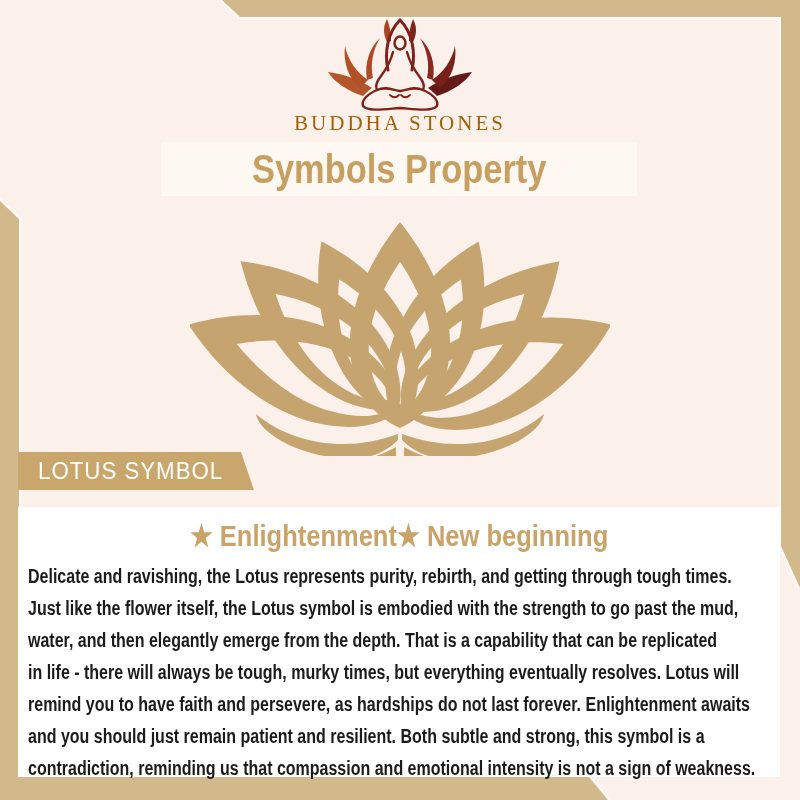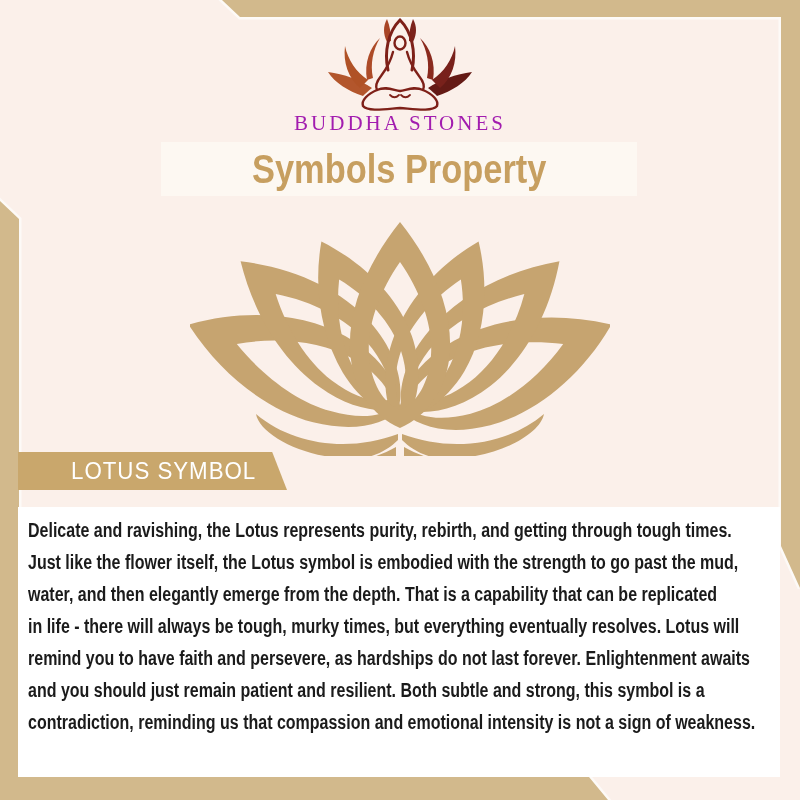--- a/index.html
+++ b/index.html
@@ -8,42 +8,42 @@
     background:#fbf0ea;
     font-family:"Liberation Sans",sans-serif;
   }
   .frame-svg{position:absolute;left:0;top:0;width:800px;height:800px;}
 
   
   .logo-svg{position:absolute;left:318px;top:16px;width:164px;height:100px;}
   .brand-name{
     position:absolute;left:0;top:111px;width:800px;text-align:center;
     font-family:"Liberation Serif",serif;font-size:21px;letter-spacing:3px;
-    color:#a21caf;font-weight:500;
+    color:#a16207;font-weight:500;
   }
 
   
   .title-bar{
     position:absolute;left:161px;top:142px;width:476px;height:54px;
     background:#fdf8f2;display:flex;align-items:center;justify-content:center;
   }
   .title-bar .title-text{
     display:inline-block;transform:scaleX(0.86);
     font-size:40px;font-weight:bold;color:#c79f60;letter-spacing:0px;white-space:nowrap;
   }
 
   
   .lotus-svg{position:absolute;left:190px;top:200px;width:420px;height:256px;}
 
   
   .section-banner{
     position:absolute;left:18px;top:452px;width:236px;height:38px;
     background:#c9a76c;
     clip-path:polygon(0 0,94.5% 0,100% 100%,0 100%);
-    display:flex;align-items:center;padding-left:33px;
+    display:flex;align-items:center;
   }
   .section-banner .banner-text{
     display:inline-block;transform:scaleX(0.97);transform-origin:left center;
     margin-left:20px;color:#ffffff;font-size:23px;letter-spacing:1px;white-space:nowrap;
   }
 
   
   .content-card{
     position:absolute;left:18px;top:507px;width:762px;height:270px;
     background:#ffffff;
@@ -135,20 +135,23 @@
         <path d="M206,247 C180,262 148,266 128,260 C146,276 186,272 206,256 Z"></path>
       </g>
     </g>
   </svg>
 
   <div class="section-banner">
     <span class="banner-text">LOTUS SYMBOL</span>
   </div>
 
   <div class="content-card">
+    <div class="card-heading">
+      <span class="heading-text">★ Enlightenment★ New beginning</span>
+    </div>
     <div class="card-body">
       <div class="body-line">Delicate and ravishing, the Lotus represents purity, rebirth, and getting through tough times.</div>
       <div class="body-line">Just like the flower itself, the Lotus symbol is embodied with the strength to go past the mud,</div>
       <div class="body-line">water, and then elegantly emerge from the depth. That is a capability that can be replicated</div>
       <div class="body-line">in life - there will always be tough, murky times, but everything eventually resolves. Lotus will</div>
       <div class="body-line">remind you to have faith and persevere, as hardships do not last forever. Enlightenment awaits</div>
       <div class="body-line">and you should just remain patient and resilient. Both subtle and strong, this symbol is a</div>
       <div class="body-line">contradiction, reminding us that compassion and emotional intensity is not a sign of weakness.</div>
     </div>
   </div>

